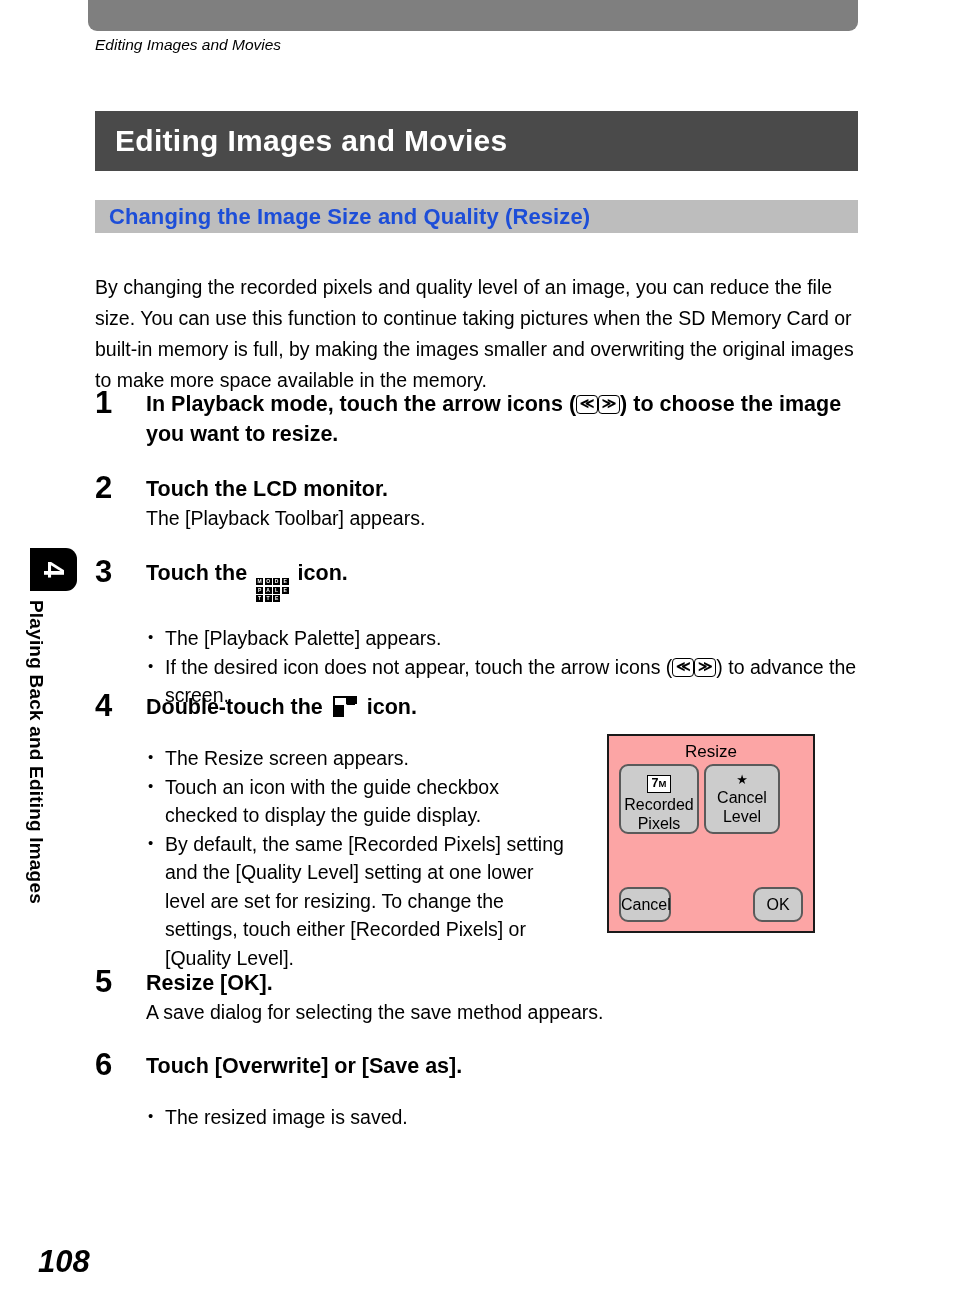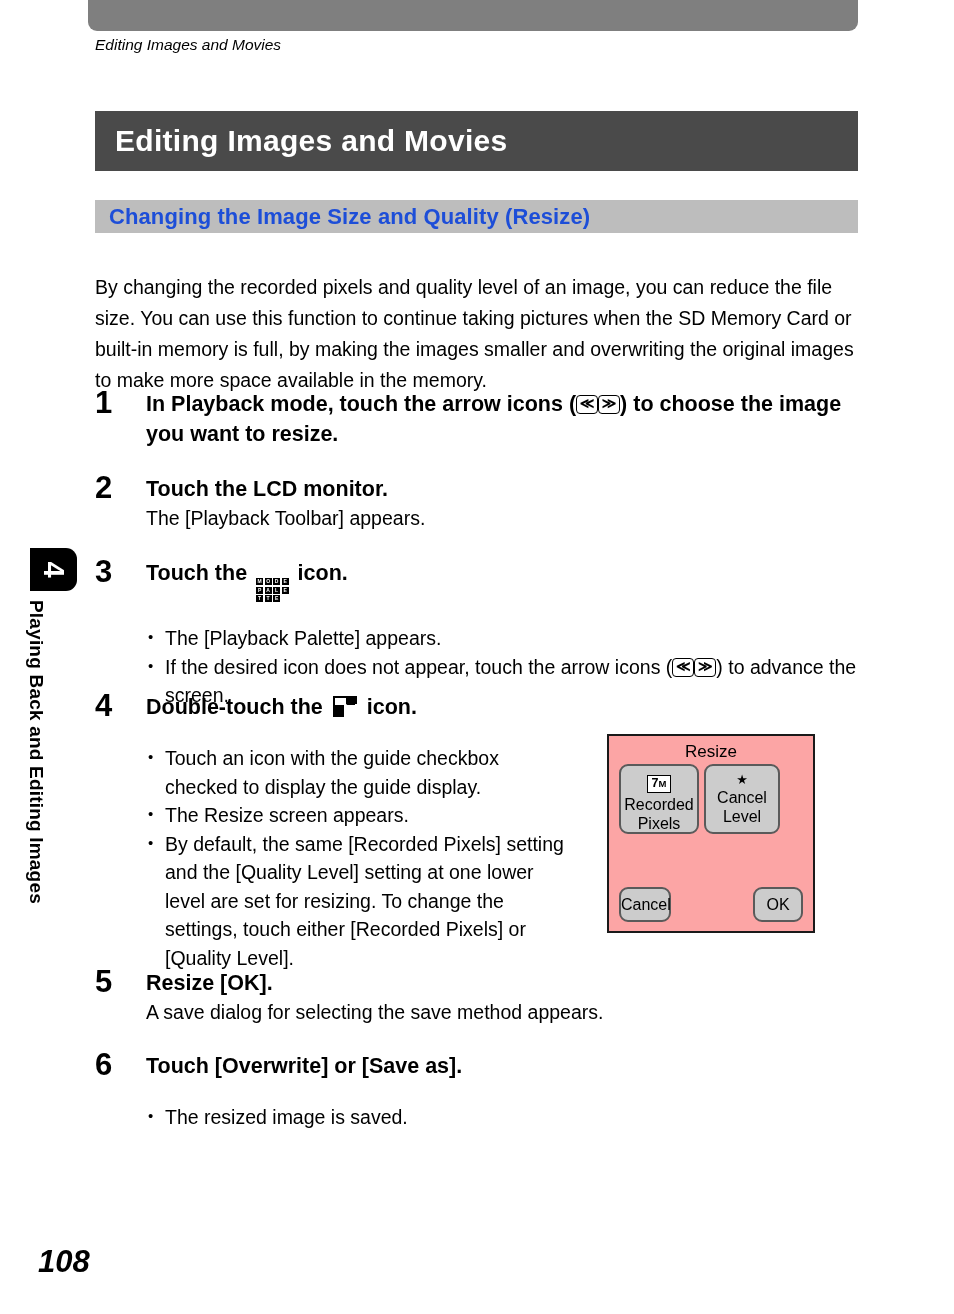--- a/index.html
+++ b/index.html
@@ -405,22 +405,22 @@
         <span class="big-white"></span>
         <span class="diag">
           <svg width="9" height="9" viewBox="0 0 9 9">
               <polygon points="9,0 9,7 0,7" fill="#000"></polygon>
             </svg>
         </span>
       </span>
       <span>icon.</span>
     </div>
     <ul class="bullets">
+      <li>The Resize screen appears.</li>
       <li>Touch an icon with the guide checkbox checked to display the guide display.</li>
-      <li>The Resize screen appears.</li>
       <li>By default, the same [Recorded Pixels] setting and the [Quality Level] setting at one lower level are set for resizing. To change the settings, touch either [Recorded Pixels] or [Quality Level].</li>
     </ul>
   </div>
 </div>
 
 <div class="lcd">
   <div class="lcd-title">Resize</div>
 
   <div class="lcd-btn recorded">
     <span class="badge-7m"><span>7</span><sub>M</sub></span>

